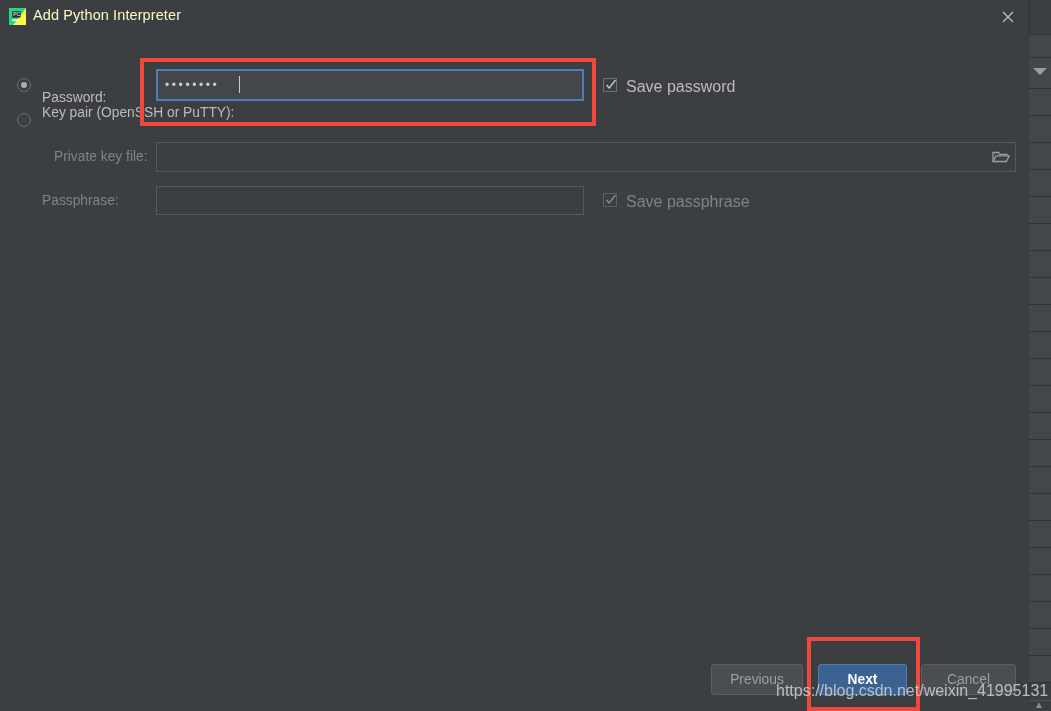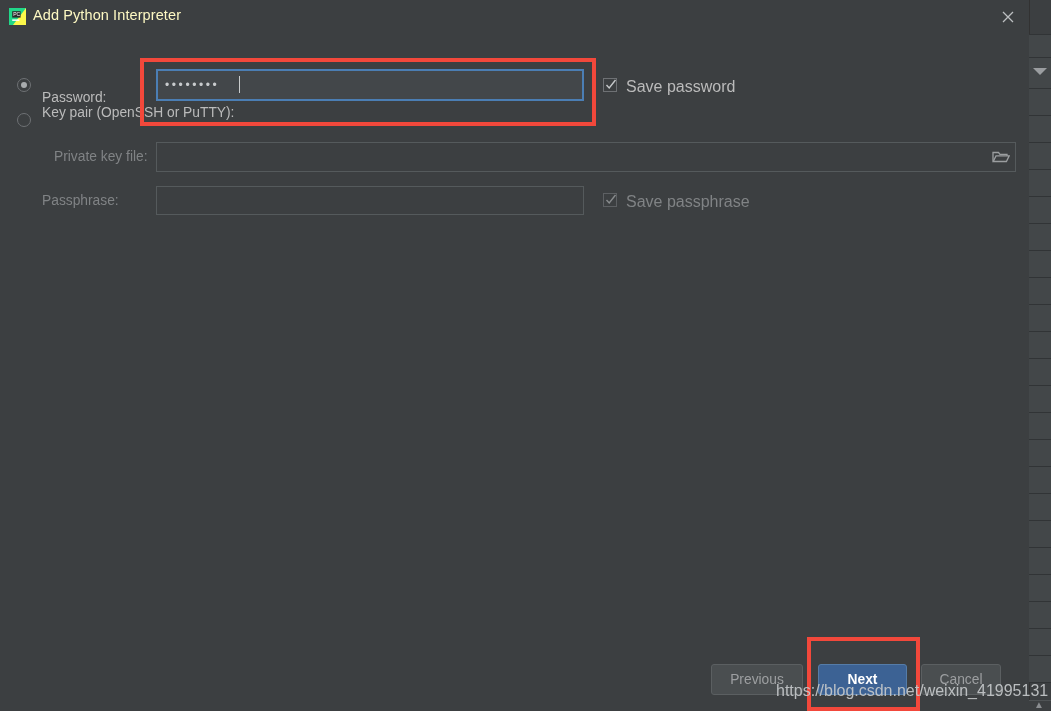--- a/index.html
+++ b/index.html
@@ -336,20 +336,20 @@
 
   <div class="cbox disabled" style="left:603px; top:193px;">
     <svg class="tick" viewBox="0 0 12 14">
       <path d="M1.5 7 L4.2 10 L10.5 2" stroke="#888b8d" stroke-width="1.4" fill="none"></path>
     </svg>
   </div>
   <div class="cbox-label disabled" style="left:626px; top:193px;">Save passphrase</div>
 
   <div class="btn" style="left:711px; top:664px; width:92px;">Previous</div>
   <div class="btn primary" style="left:818px; top:664px; width:89px;">Next</div>
-  <div class="btn" style="left:921px; top:664px; width:80px;">Cancel</div>
+  <div class="btn" style="left:921px; top:664px; width:95px;">Cancel</div>
 
 </div>
 
 <div class="annot" style="left:140px; top:58px; width:456px; height:68px;"></div>
 <div class="annot" style="left:807px; top:637px; width:113px; height:74px;"></div>
 
 <div class="watermark">https://blog.csdn.net/weixin_41995131</div>
 
 </body></html>

